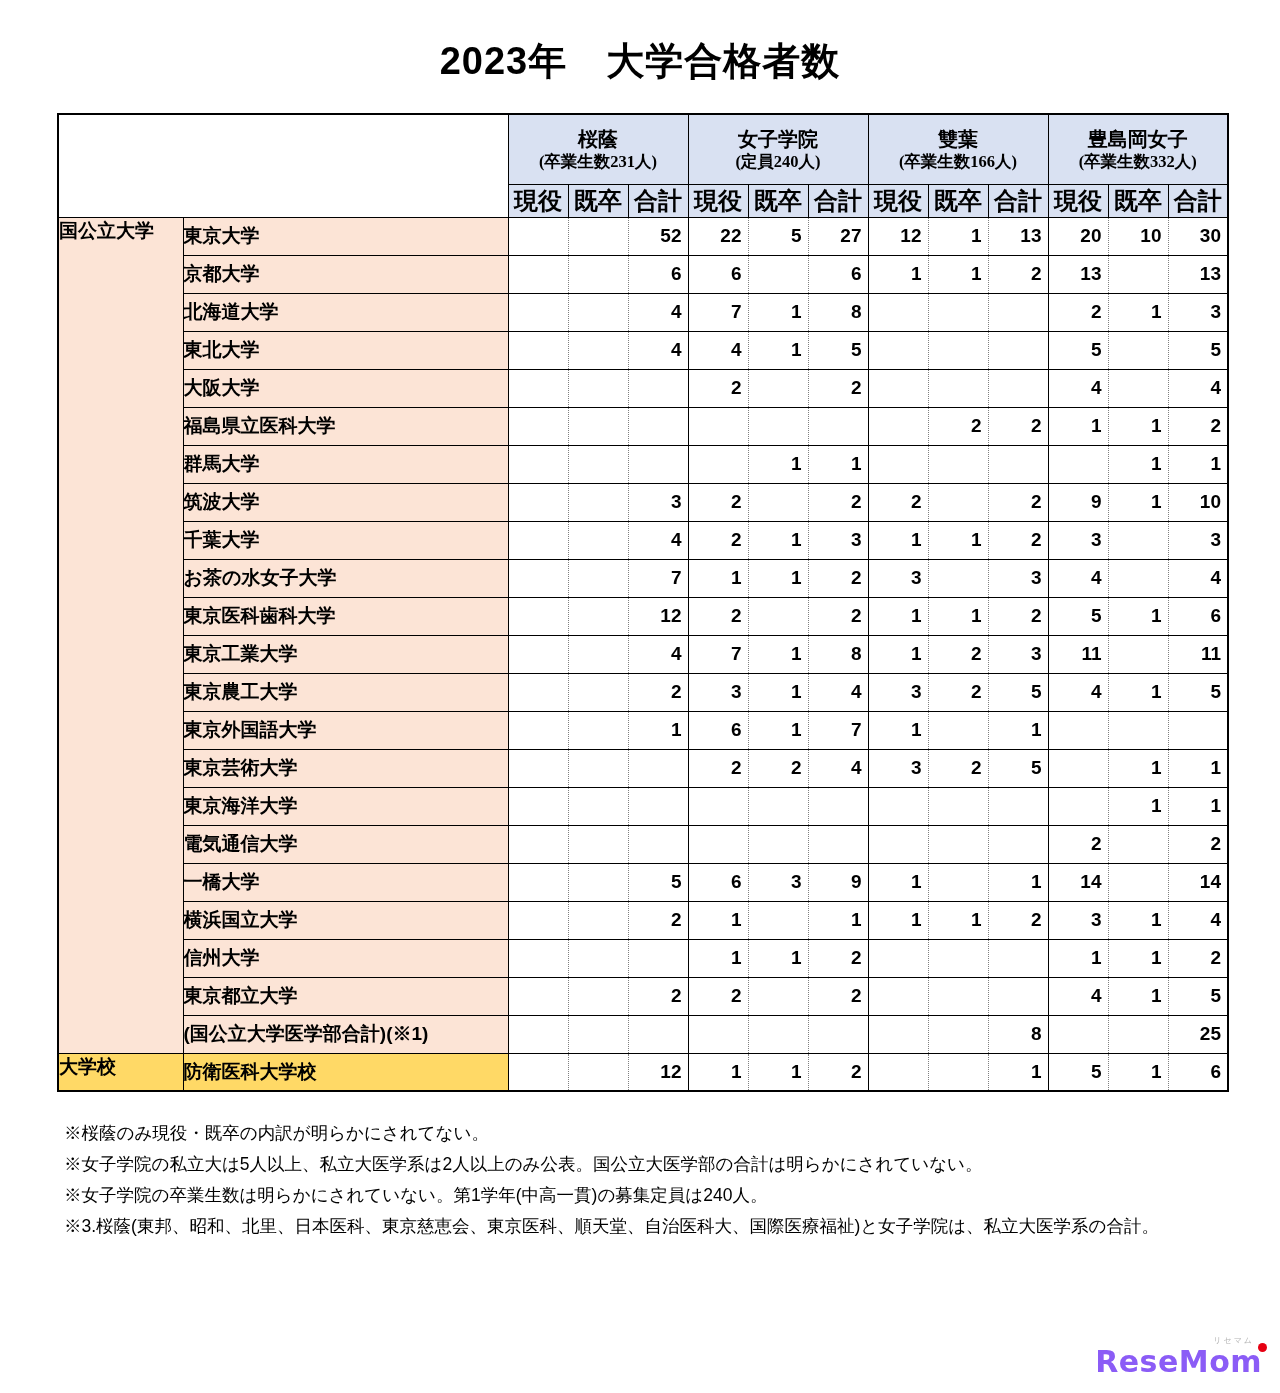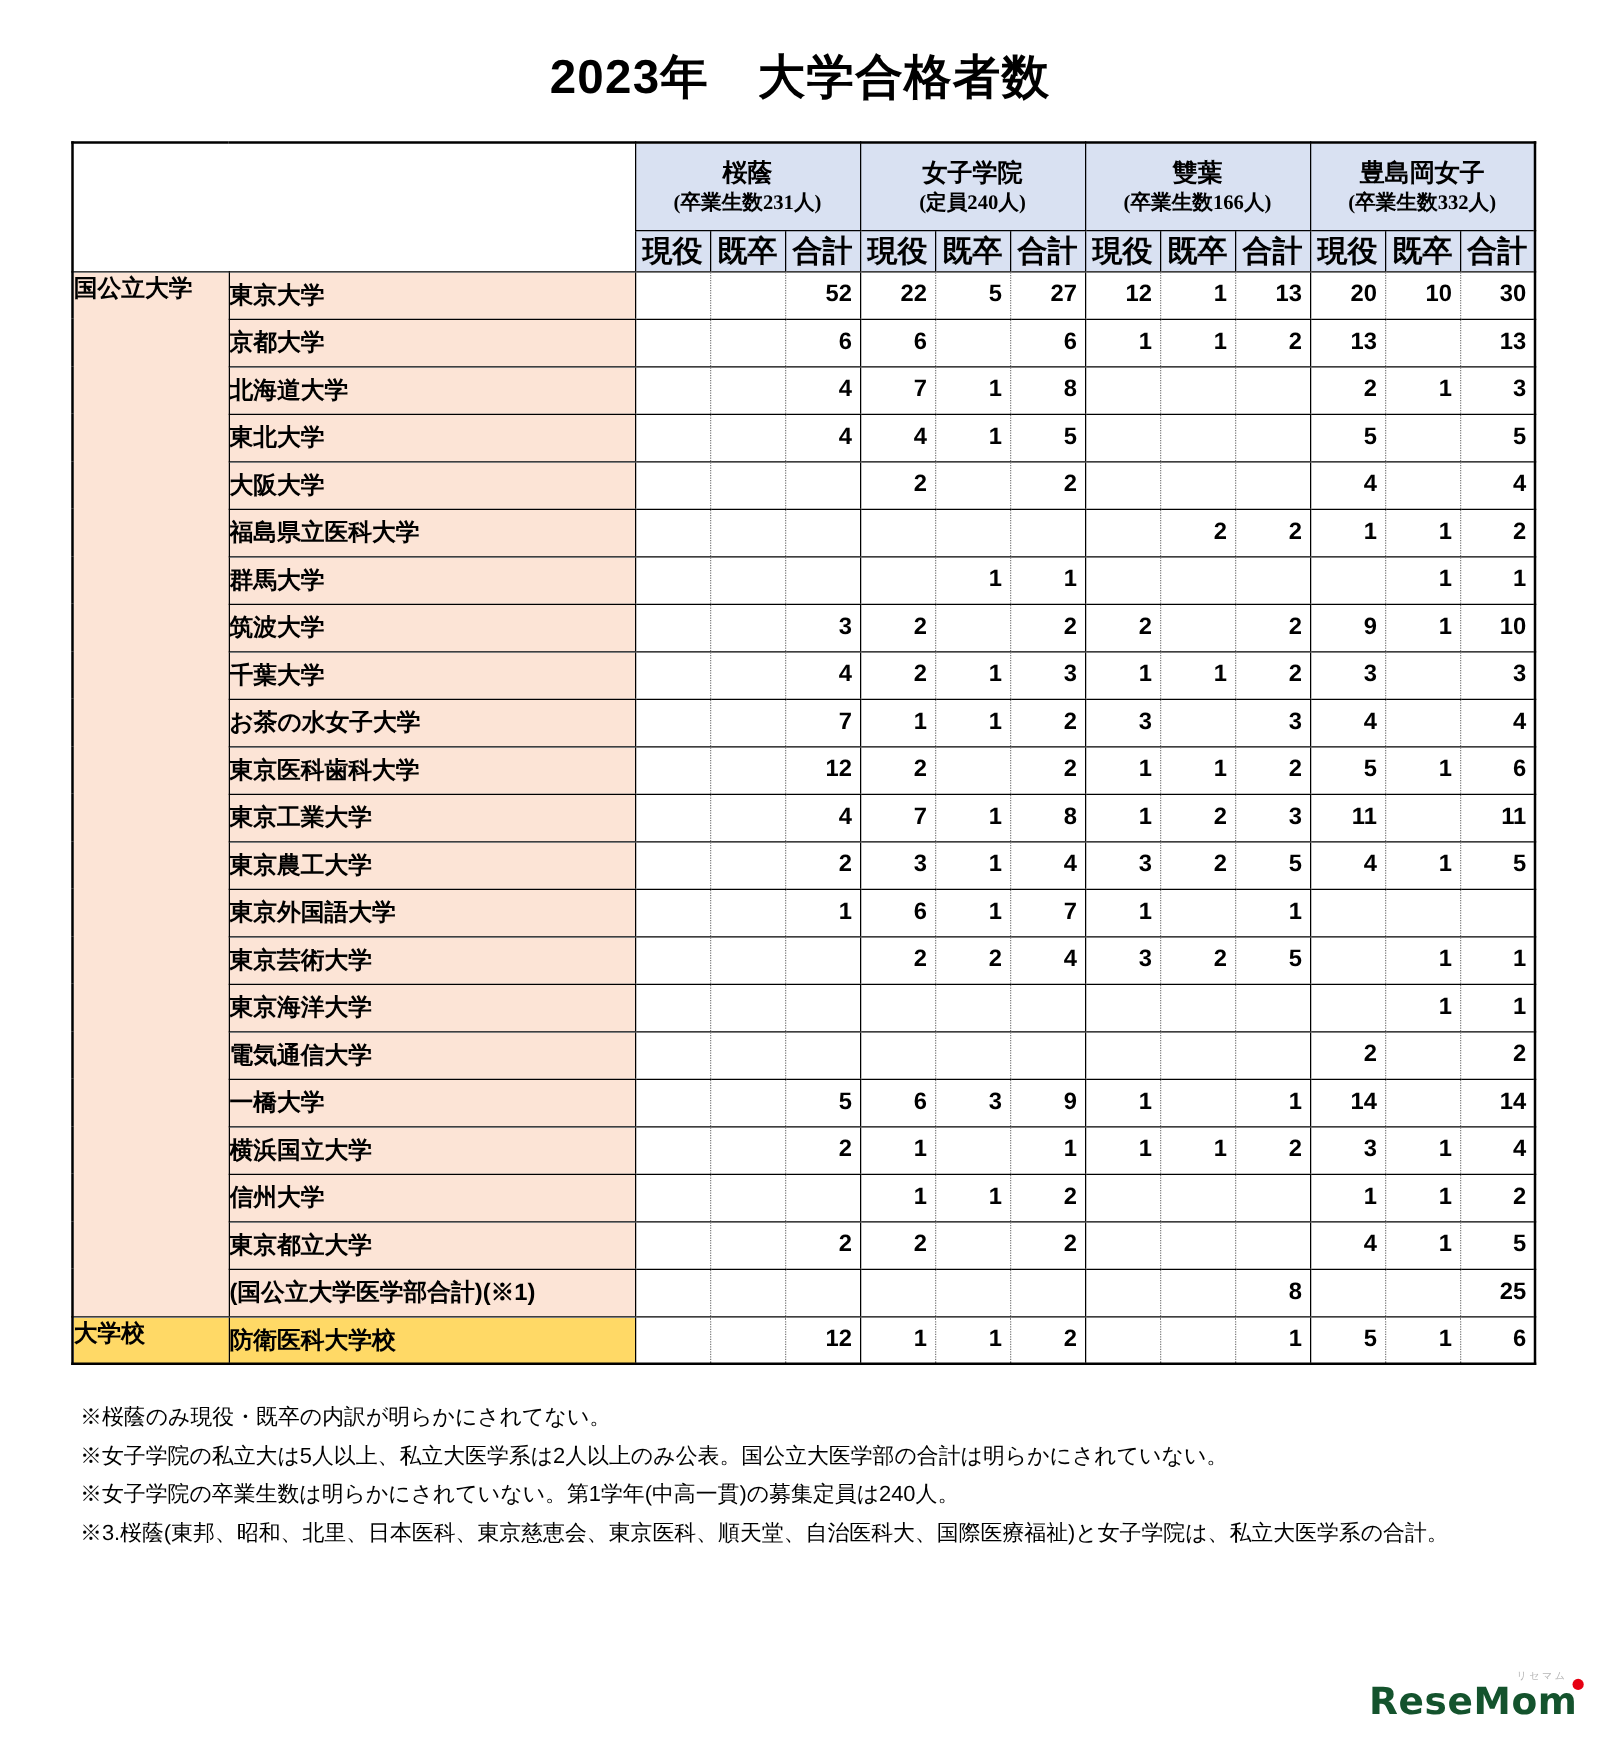--- a/index.html
+++ b/index.html
@@ -28,21 +28,21 @@
   .uni { font-size: 19px; text-align: left; padding-left: 8px; }
   .peach { background: #fce4d6; }
   .gold  { background: #ffd966; }
 
   td.num { font-size: 19px; text-align: right; padding-right: 6px; background: #fff; }
   td.dot { border-left: 1px dotted #7f7f7f; }
 
   .footnotes { margin: 26px 0 0 64px; font-size: 17.5px; line-height: 31px; font-weight: normal; }
 
   .logo { position: absolute; right: 18px; bottom: 14px; }
-  .logo-text { font-family: "DejaVu Sans", sans-serif; font-size: 30px; font-weight: bold; color: #14532d; letter-spacing: 0.5px; }
+  .logo-text { font-family: "DejaVu Sans", sans-serif; font-size: 30px; font-weight: bold; color: #8b5cf6; letter-spacing: 0.5px; }
   .logo-sub { position: absolute; top: -9px; right: 8px; font-size: 8px; color: #b5b5b5; letter-spacing: 2px; }
   .logo-dot { position: absolute; top: -1px; right: -5px; width: 9px; height: 9px; background: #e60012; border-radius: 50%; }
 </style>
 </head>
 <body>
 
 <div class="page">
   <h1 class="title">2023年　大学合格者数</h1>
 
   <table class="grid">

